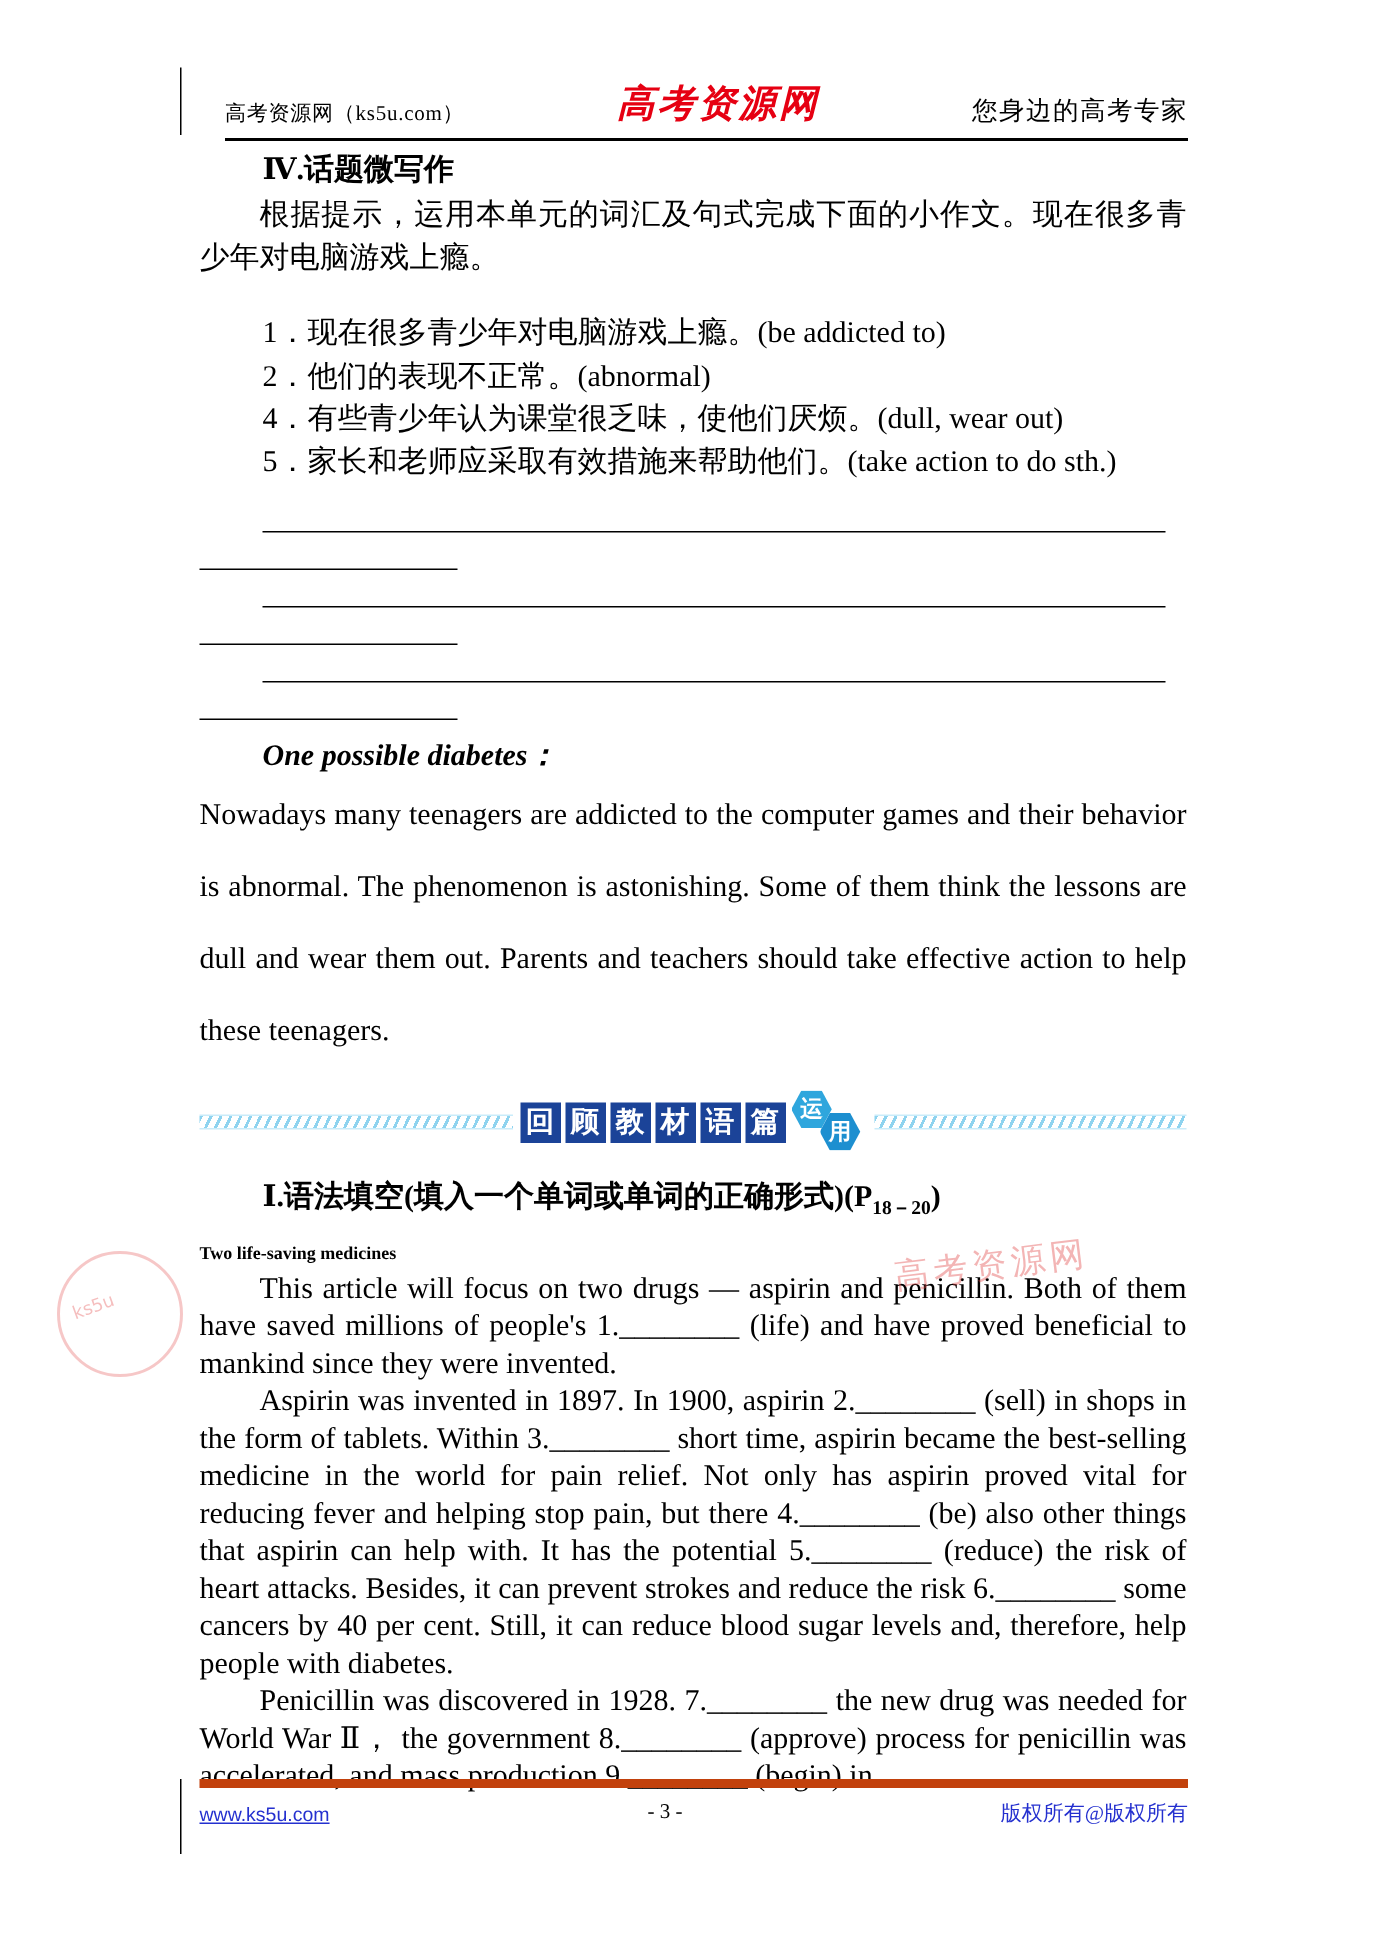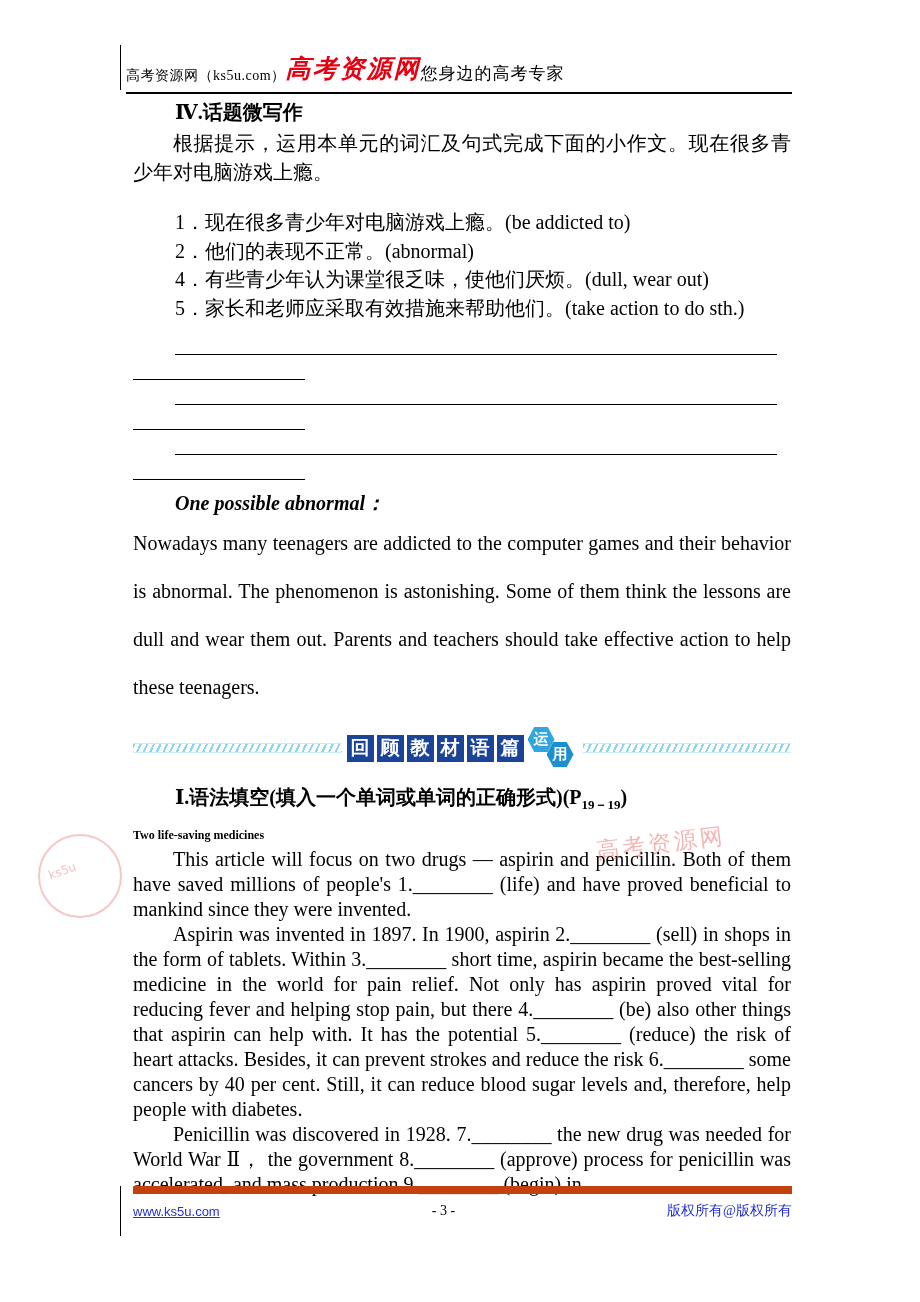--- a/index.html
+++ b/index.html
@@ -7,22 +7,22 @@
   .page {
     position:relative;
     width:920px; height:1302px;
     background:#fff;
     overflow:hidden;
     font-family:"Liberation Serif","DejaVu Serif",serif;
     color:#000;
   }
   
   .header {
-    position:absolute; left:126px; right:128px; top:52px;
-    display:flex; align-items:flex-end;
+    position:absolute; left:150px; right:128px; top:52px;
+    display:flex; justify-content:space-between; align-items:flex-end;
     padding-bottom:7px; border-bottom:2px solid #000;
   }
   .header-left { font-size:14px; letter-spacing:0.5px; }
   .logo {
     font-size:25px; font-weight:bold; font-style:italic;
     color:#e60012; letter-spacing:2px;
     font-family:"DejaVu Sans","Liberation Sans",sans-serif;
   }
   .header-right { font-size:17px; letter-spacing:1px; }
   .crop-mark { position:absolute; width:1px; background:#000; left:120px; }
@@ -67,21 +67,21 @@
   .hex1 { left:0; top:0; background:#2fa6dd; }
   .hex2 { left:19px; top:15px; background:#1d8fd0; }
   
   .g-heading { font-size:20px; font-weight:bold; margin:15px 0 2px 42px; }
   .g-heading sub { font-size:13px; }
   .g-title { font-size:12px; font-weight:bold; text-align:left; margin:14px 0 4px 0; }
   .fill-para { font-size:20px; line-height:25px; text-align:justify; text-indent:2em; }
   
   .footer {
     position:absolute; left:133px; right:128px; top:1186px;
-    border-top:8px solid #c2410c; padding-top:8px;
+    border-top:6px solid #c2410c; padding-top:8px;
     display:flex; justify-content:space-between; align-items:center;
     font-size:14px;
   }
   .footer-left  { color:#2430cf; text-decoration:underline; font-family:"Liberation Sans",sans-serif; font-size:13px; }
   .footer-center{ color:#000; }
   .footer-right { color:#2430cf; }
   
   .watermark-text {
     position:absolute; left:596px; top:828px;
     color:rgba(225,70,70,0.40); font-size:23px; letter-spacing:3px;
@@ -129,42 +129,42 @@
 
     <div class="answers">
       <div class="line-long"></div>
       <div class="line-short"></div>
       <div class="line-long"></div>
       <div class="line-short"></div>
       <div class="line-long"></div>
       <div class="line-short"></div>
     </div>
 
-    <div class="opv-label">One possible abnormal：</div>
+    <div class="opv-label">One possible diabetes：</div>
     <div class="model">Nowadays many teenagers are addicted to the computer games and their behavior is abnormal. The phenomenon is astonishing. Some of them think the lessons are dull and wear them out. Parents and teachers should take effective action to help these teenagers.</div>
 
     <div class="banner">
       <div class="stripe left"></div>
       <div class="banner-boxes">
         <span class="bchar">回</span>
         <span class="bchar">顾</span>
         <span class="bchar">教</span>
         <span class="bchar">材</span>
         <span class="bchar">语</span>
         <span class="bchar">篇</span>
       </div>
       <div class="badge">
         <span class="hex hex1">运</span>
         <span class="hex hex2">用</span>
       </div>
       <div class="stripe right"></div>
     </div>
 
     <div class="g-heading">
-      <span>Ⅰ.语法填空(填入一个单词或单词的正确形式)(P</span><sub>19－19</sub><span>)</span>
+      <span>Ⅰ.语法填空(填入一个单词或单词的正确形式)(P</span><sub>18－20</sub><span>)</span>
     </div>
     <div class="g-title">Two life-saving medicines</div>
 
     <div class="fill-para">This article will focus on two drugs — aspirin and penicillin. Both of them have saved millions of people's 1.________ (life) and have proved beneficial to mankind since they were invented.</div>
     <div class="fill-para">Aspirin was invented in 1897. In 1900, aspirin 2.________ (sell) in shops in the form of tablets. Within 3.________ short time, aspirin became the best-selling medicine in the world for pain relief. Not only has aspirin proved vital for reducing fever and helping stop pain, but there 4.________ (be) also other things that aspirin can help with. It has the potential 5.________ (reduce) the risk of heart attacks. Besides, it can prevent strokes and reduce the risk 6.________ some cancers by 40 per cent. Still, it can reduce blood sugar levels and, therefore, help people with diabetes.</div>
     <div class="fill-para">Penicillin was discovered in 1928. 7.________ the new drug was needed for World War Ⅱ， the government 8.________ (approve) process for penicillin was accelerated, and mass production 9.________ (begin) in</div>
 
   </div>
 
   <div class="watermark-text">高考资源网</div>

